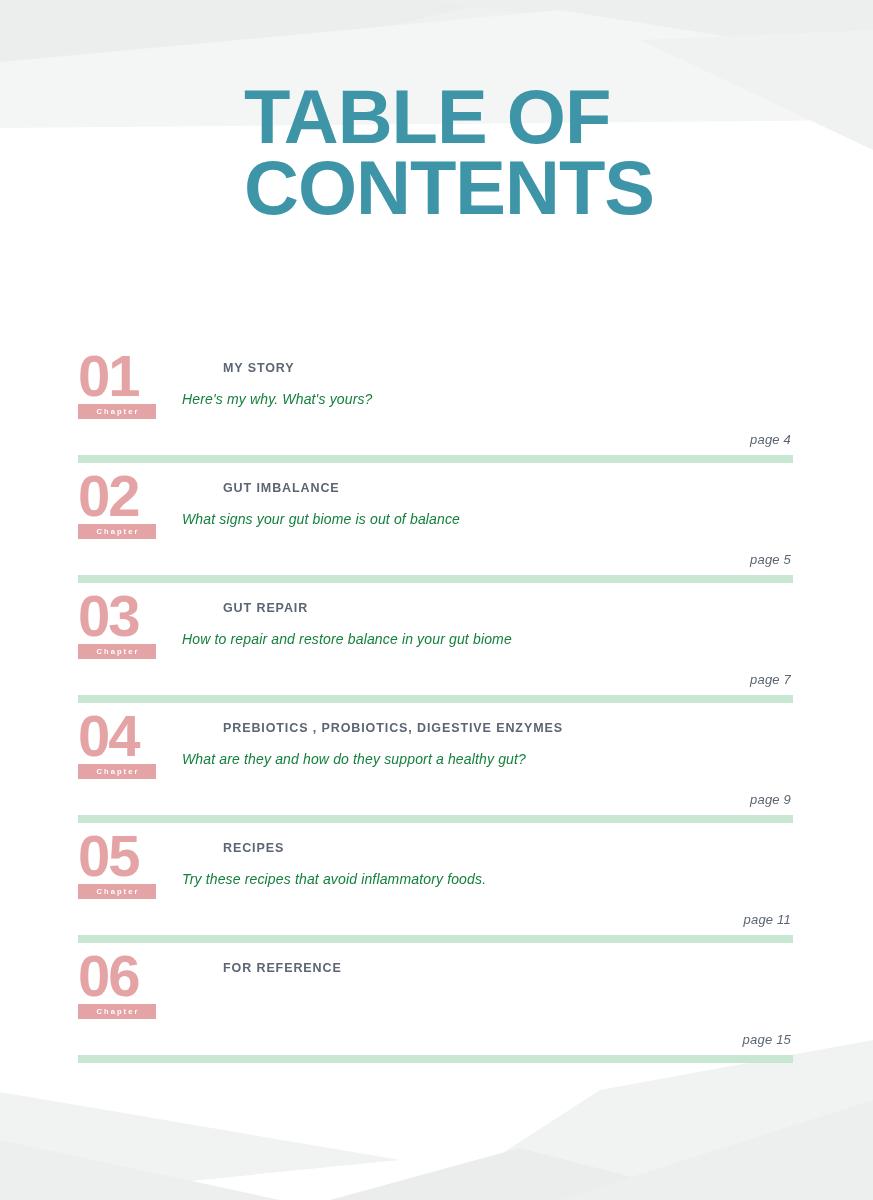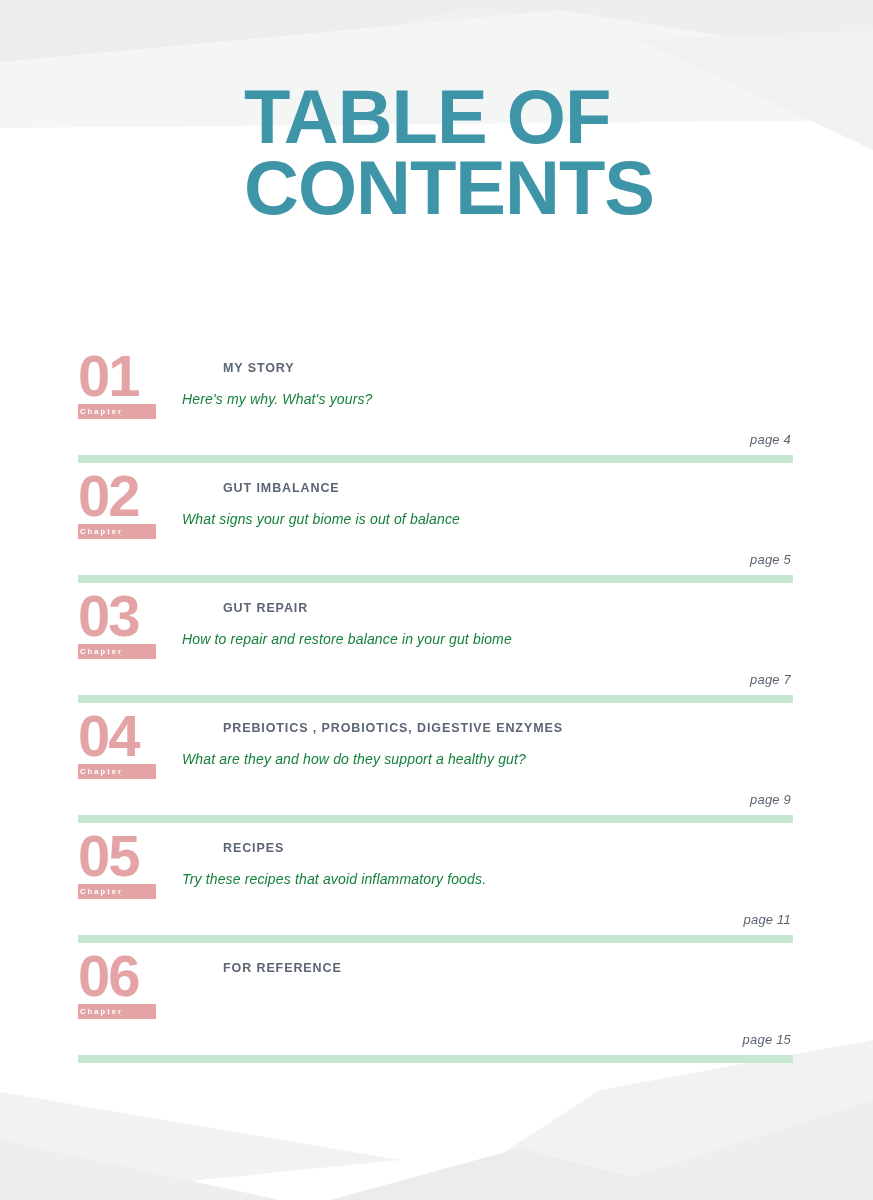--- a/index.html
+++ b/index.html
@@ -57,21 +57,21 @@
   }
   .chapter-badge {
     display:block;
     margin-top:4px;
     width:78px;
     background:#E4A4A6;
     color:#ffffff;
     font-size:7.5px;
     font-weight:bold;
     letter-spacing:2.1px;
-    text-align:left;
+    text-align:center;
     padding:4px 0 4px 2px;
     line-height:1;
   }
 
   .text-block {
     position:absolute;
     left:182px;
     top:10px;
     width:420px;
   }

